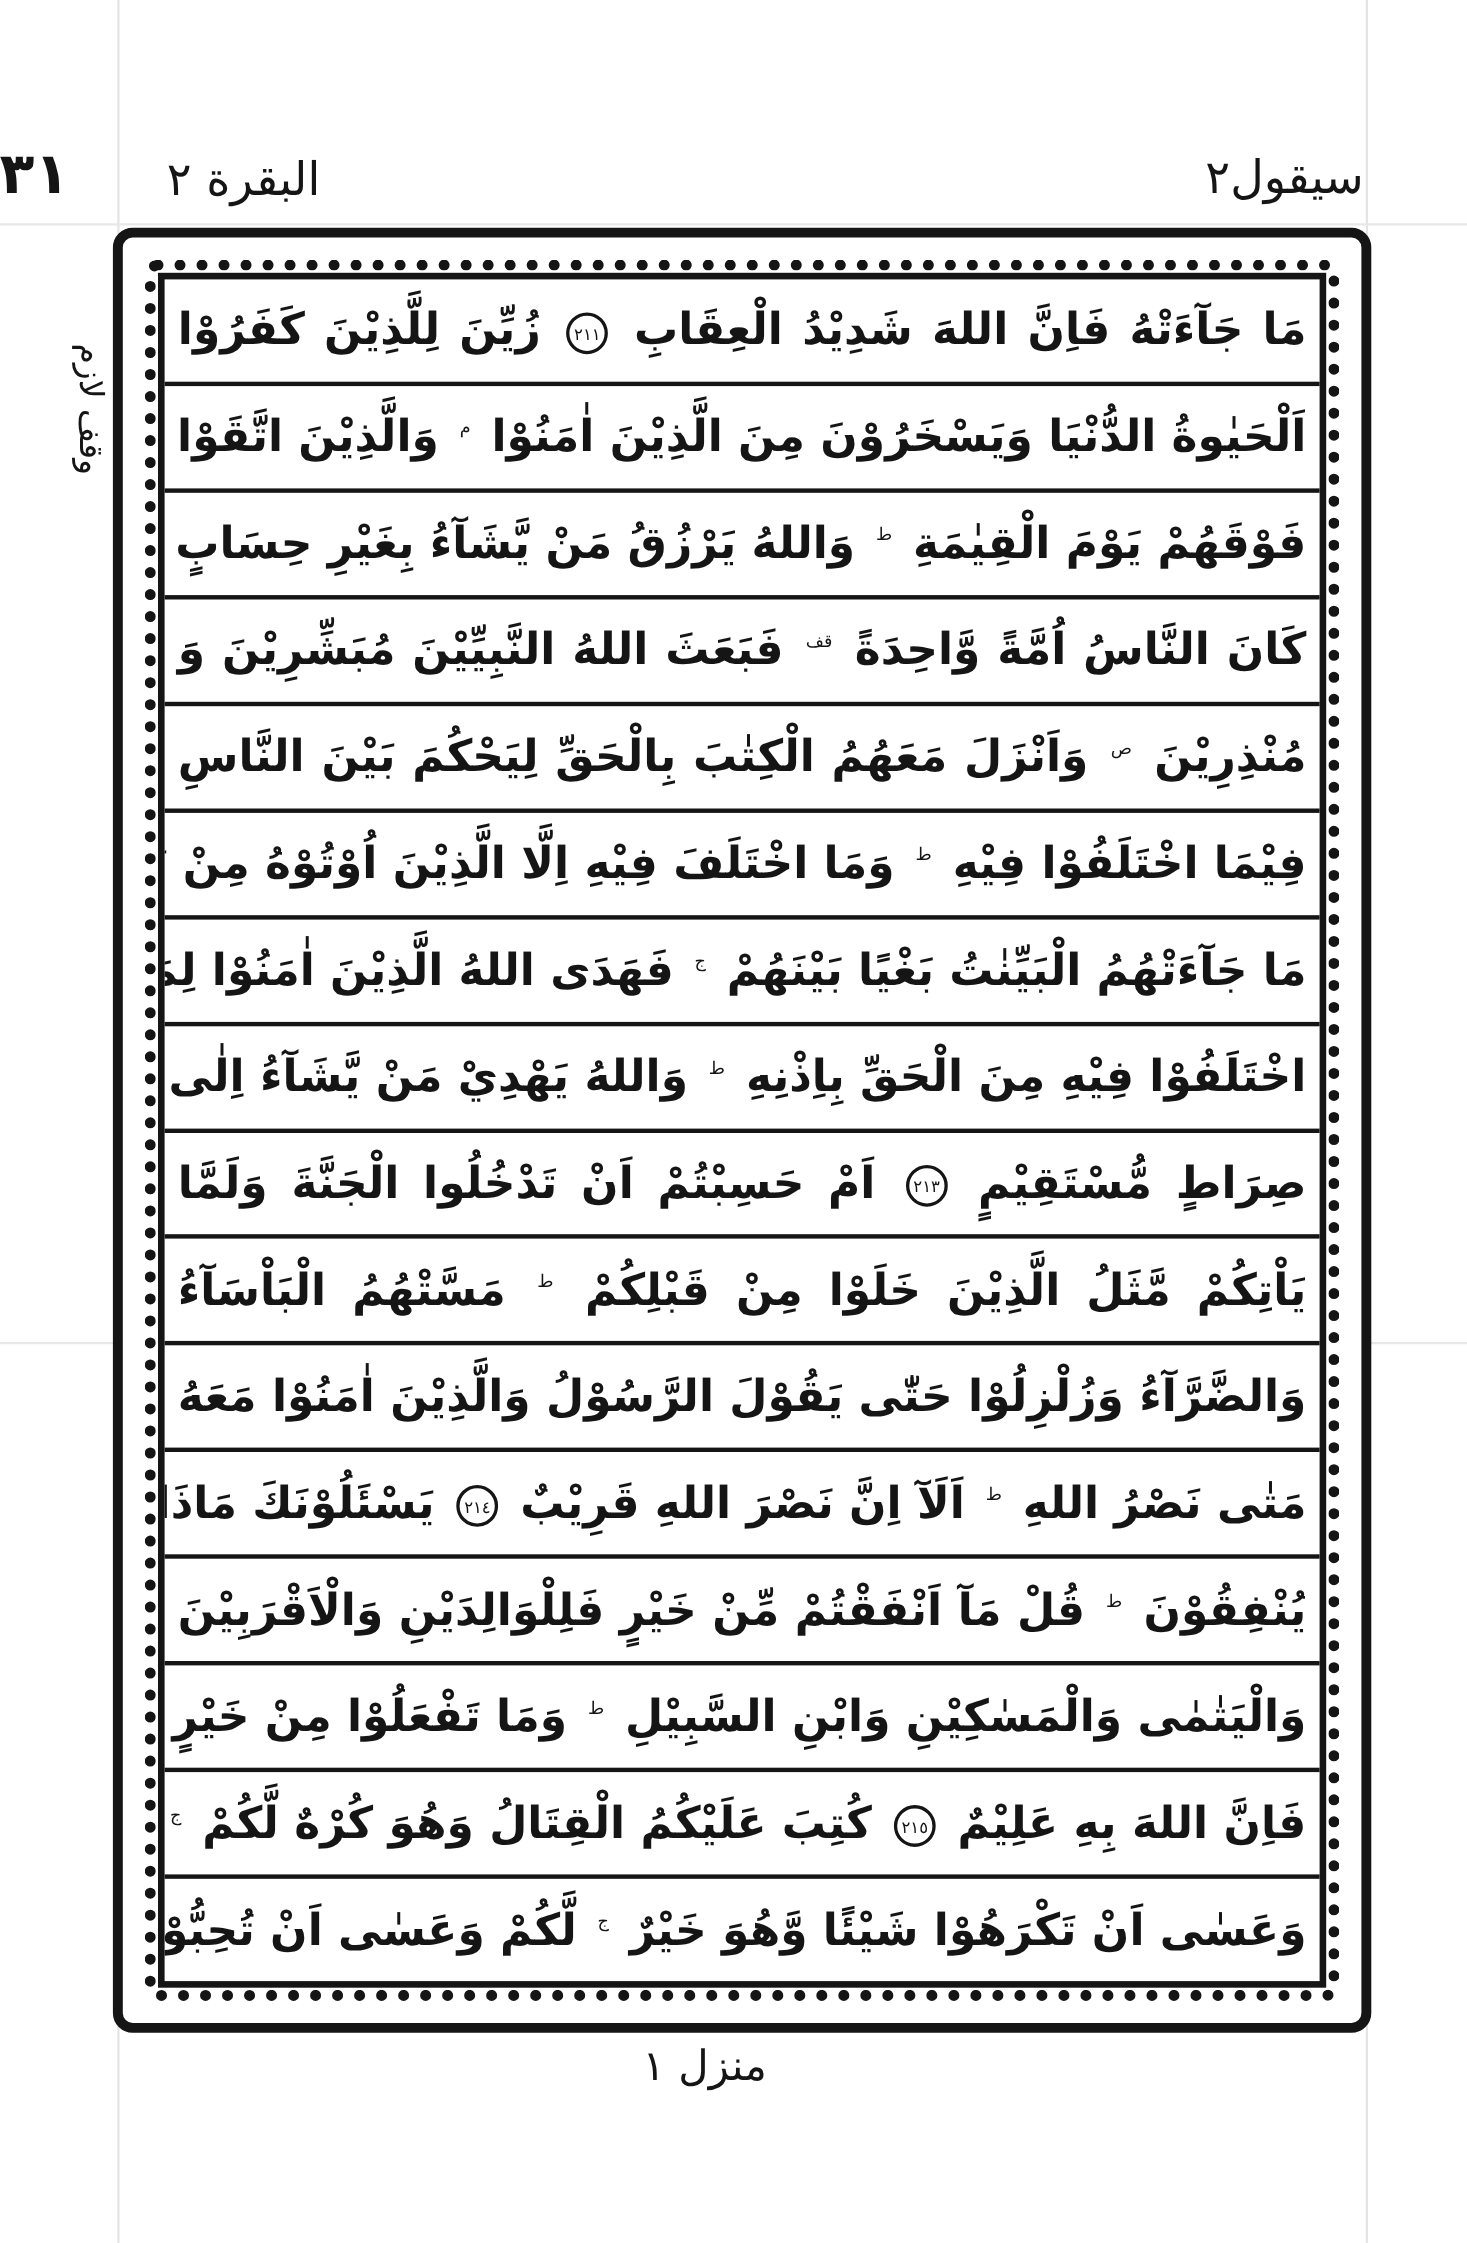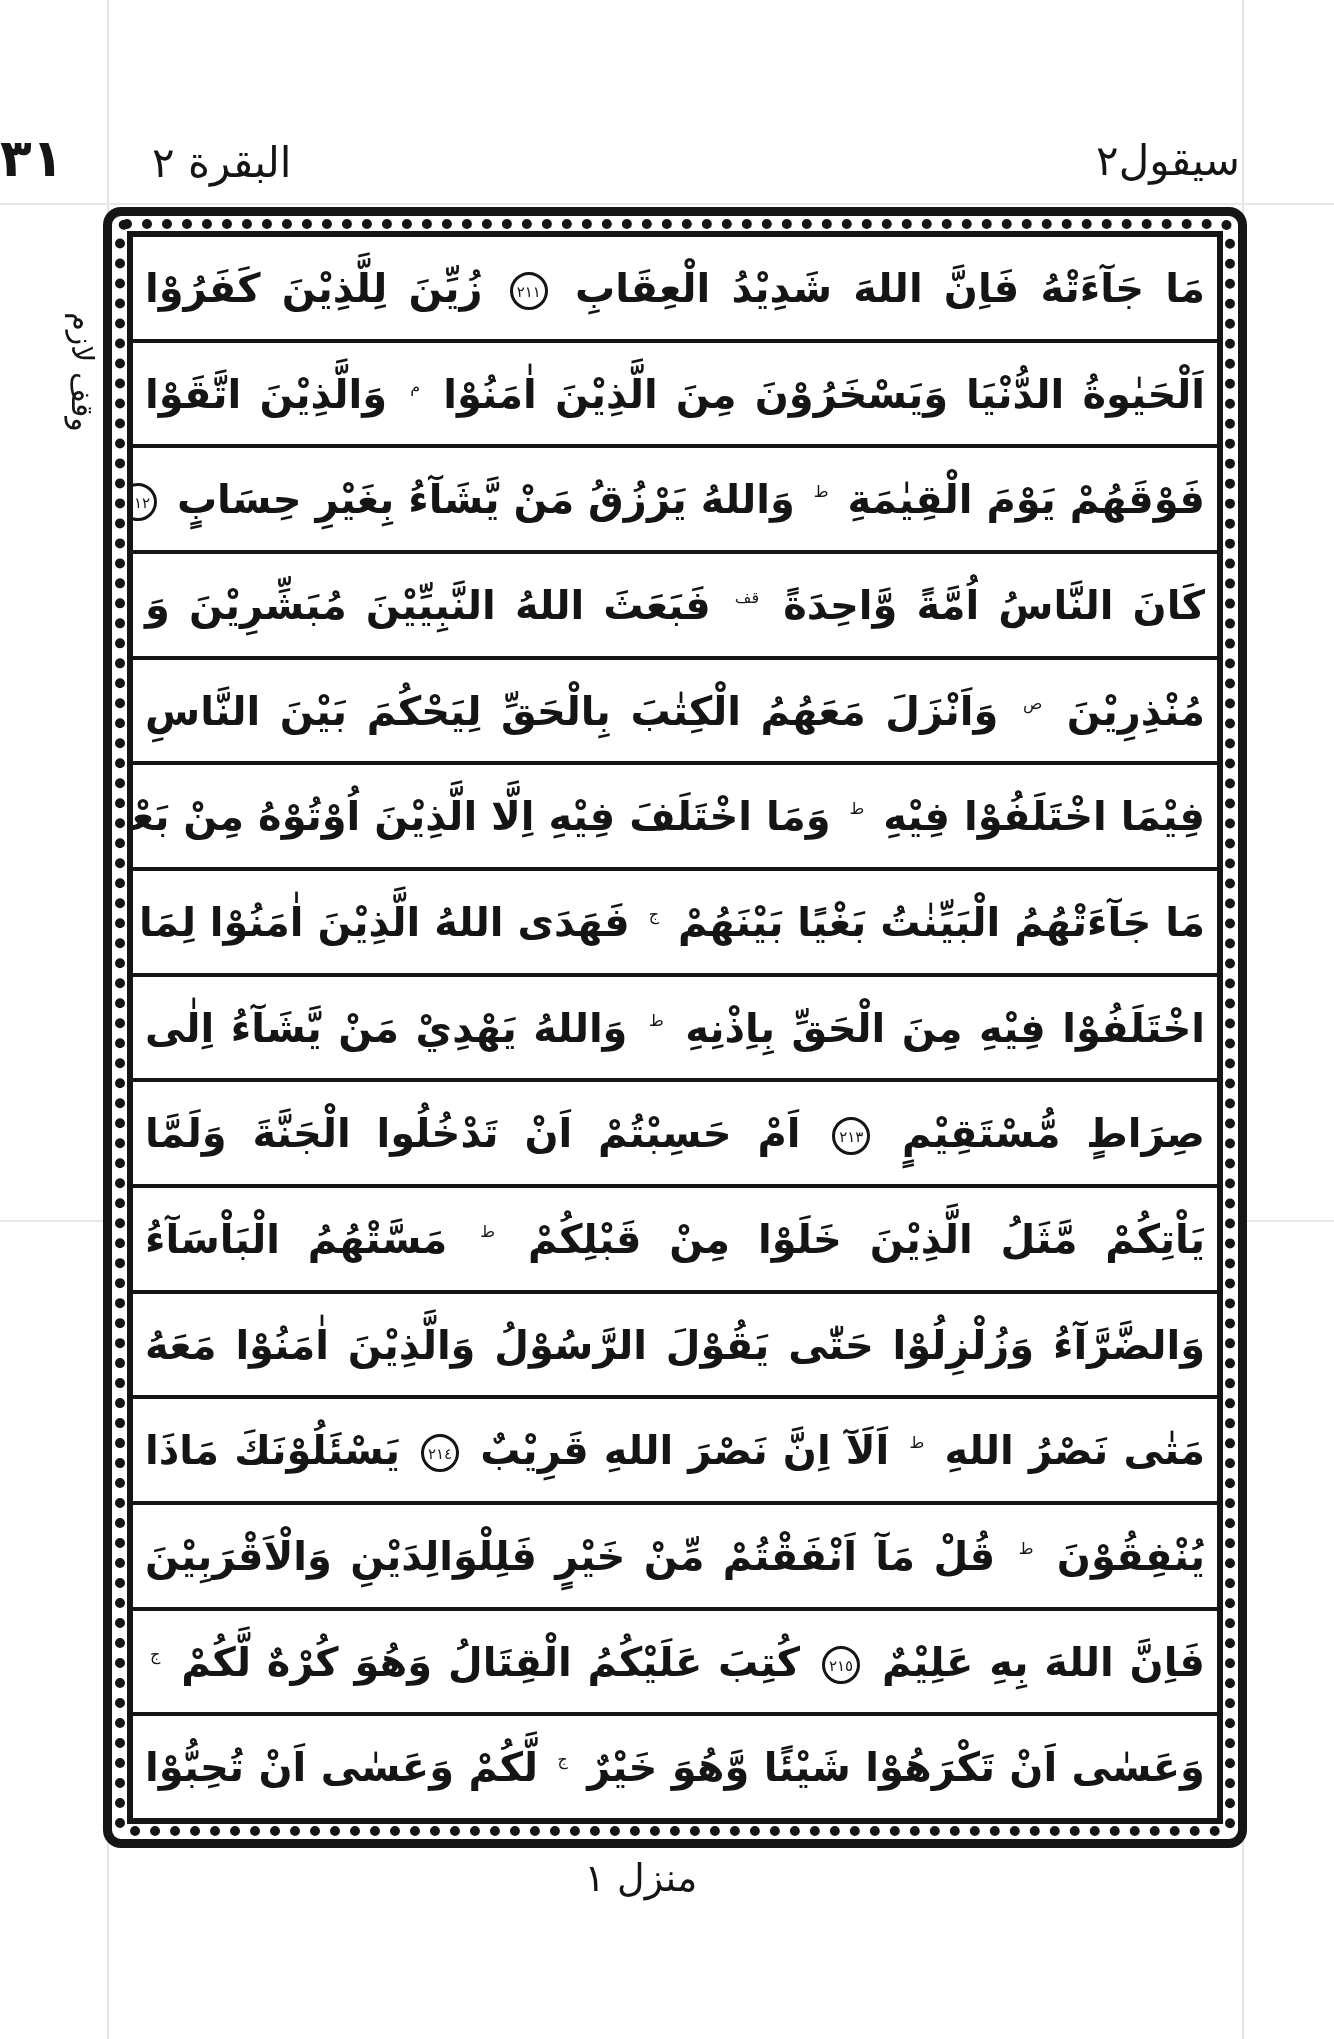--- a/index.html
+++ b/index.html
@@ -26,21 +26,21 @@
   .margin-note {
     position:absolute; left:-16px; top:352px; width:192px; height:40px;
     text-align:center; font-size:30px; transform:rotate(90deg);
     z-index:2; direction:rtl;
   }
 
   
   .frame {
     position:absolute; left:103px; top:207px; width:1144px; height:1641px;
     background:#ffffff; border:9px solid #151515; border-radius:18px;
-    padding:3px; z-index:1;
+    padding:20px; z-index:1;
   }
   .bead-band {
     width:100%; height:100%;
     border:10px dotted #151515; border-radius:12px; padding:2px;
   }
   .inner-rule {
     width:100%; height:100%;
     border:6px solid #151515;
     display:flex; flex-direction:column;
   }
@@ -127,20 +127,23 @@
           <div class="row">
             <div class="row-text"><span>وَالضَّرَّآءُ وَزُلْزِلُوْا حَتّٰى يَقُوْلَ الرَّسُوْلُ وَالَّذِيْنَ اٰمَنُوْا مَعَهُ</span></div>
           </div>
           <div class="row">
             <div class="row-text"><span>مَتٰى نَصْرُ اللهِ</span> <span class="mark">ط</span> <span>اَلَآ اِنَّ نَصْرَ اللهِ قَرِيْبٌ</span> <span class="ayah">٢١٤</span> <span>يَسْئَلُوْنَكَ مَاذَا</span></div>
           </div>
           <div class="row">
             <div class="row-text"><span>يُنْفِقُوْنَ</span> <span class="mark">ط</span> <span>قُلْ مَآ اَنْفَقْتُمْ مِّنْ خَيْرٍ فَلِلْوَالِدَيْنِ وَالْاَقْرَبِيْنَ</span></div>
           </div>
           <div class="row">
+            <div class="row-text"><span>وَالْيَتٰمٰى وَالْمَسٰكِيْنِ وَابْنِ السَّبِيْلِ</span> <span class="mark">ط</span> <span>وَمَا تَفْعَلُوْا مِنْ خَيْرٍ</span></div>
+          </div>
+          <div class="row">
             <div class="row-text"><span>فَاِنَّ اللهَ بِهِ عَلِيْمٌ</span> <span class="ayah">٢١٥</span> <span>كُتِبَ عَلَيْكُمُ الْقِتَالُ وَهُوَ كُرْهٌ لَّكُمْ</span> <span class="mark">ج</span></div>
           </div>
           <div class="row">
             <div class="row-text"><span>وَعَسٰى اَنْ تَكْرَهُوْا شَيْئًا وَّهُوَ خَيْرٌ</span> <span class="mark">ج</span> <span>لَّكُمْ وَعَسٰى اَنْ تُحِبُّوْا</span></div>
           </div>
         </div>
     </div>
   </div>
 
   <div class="footer">منزل ١</div>

